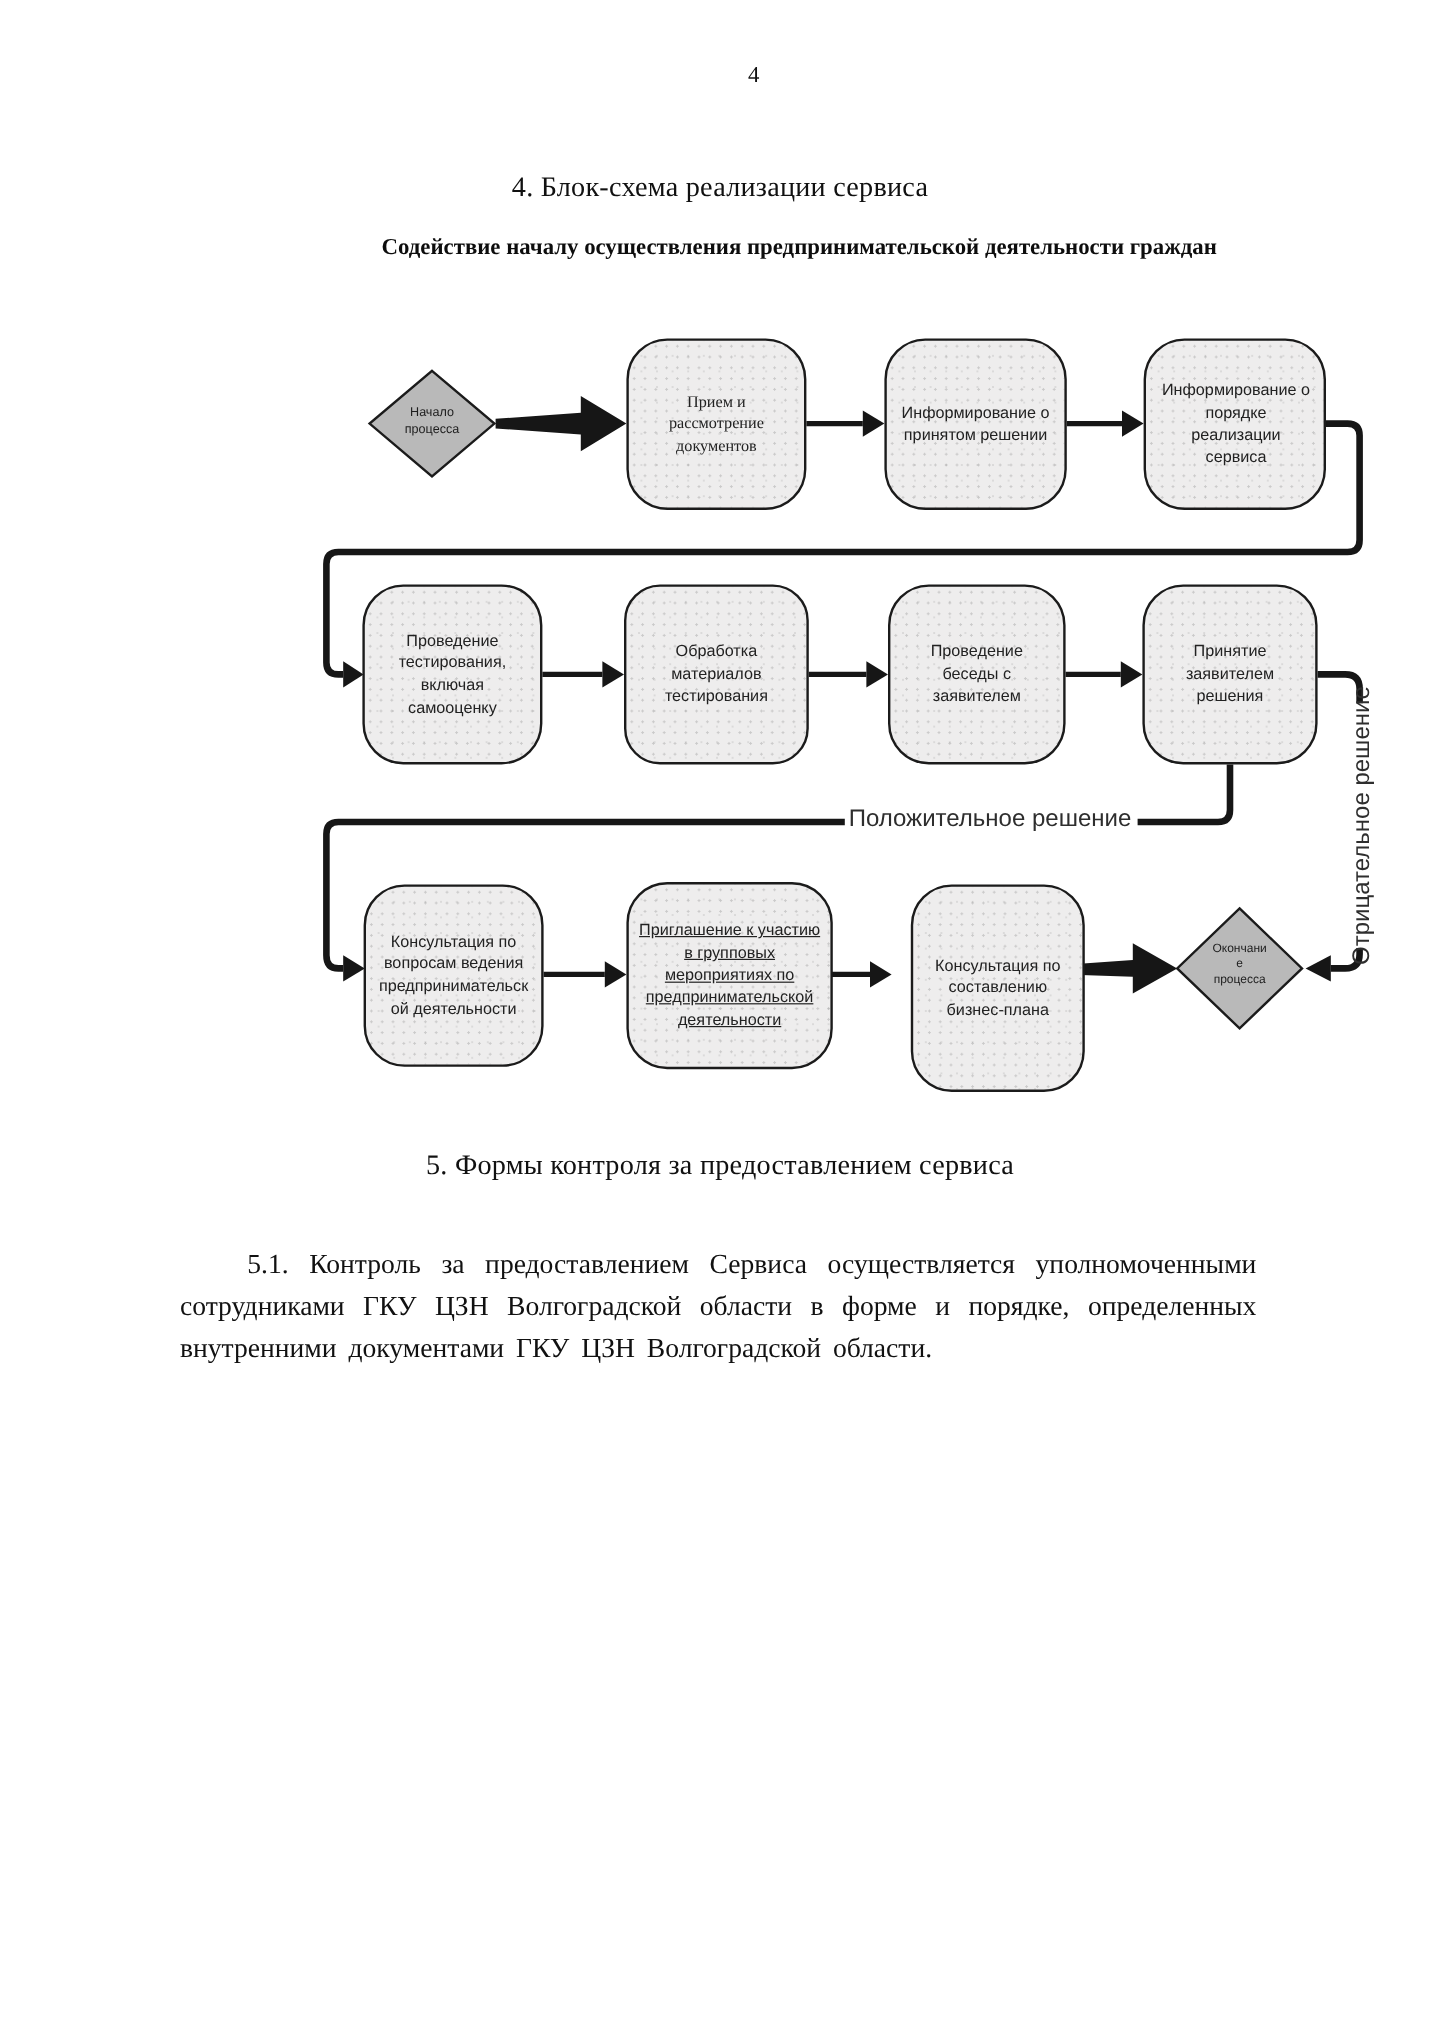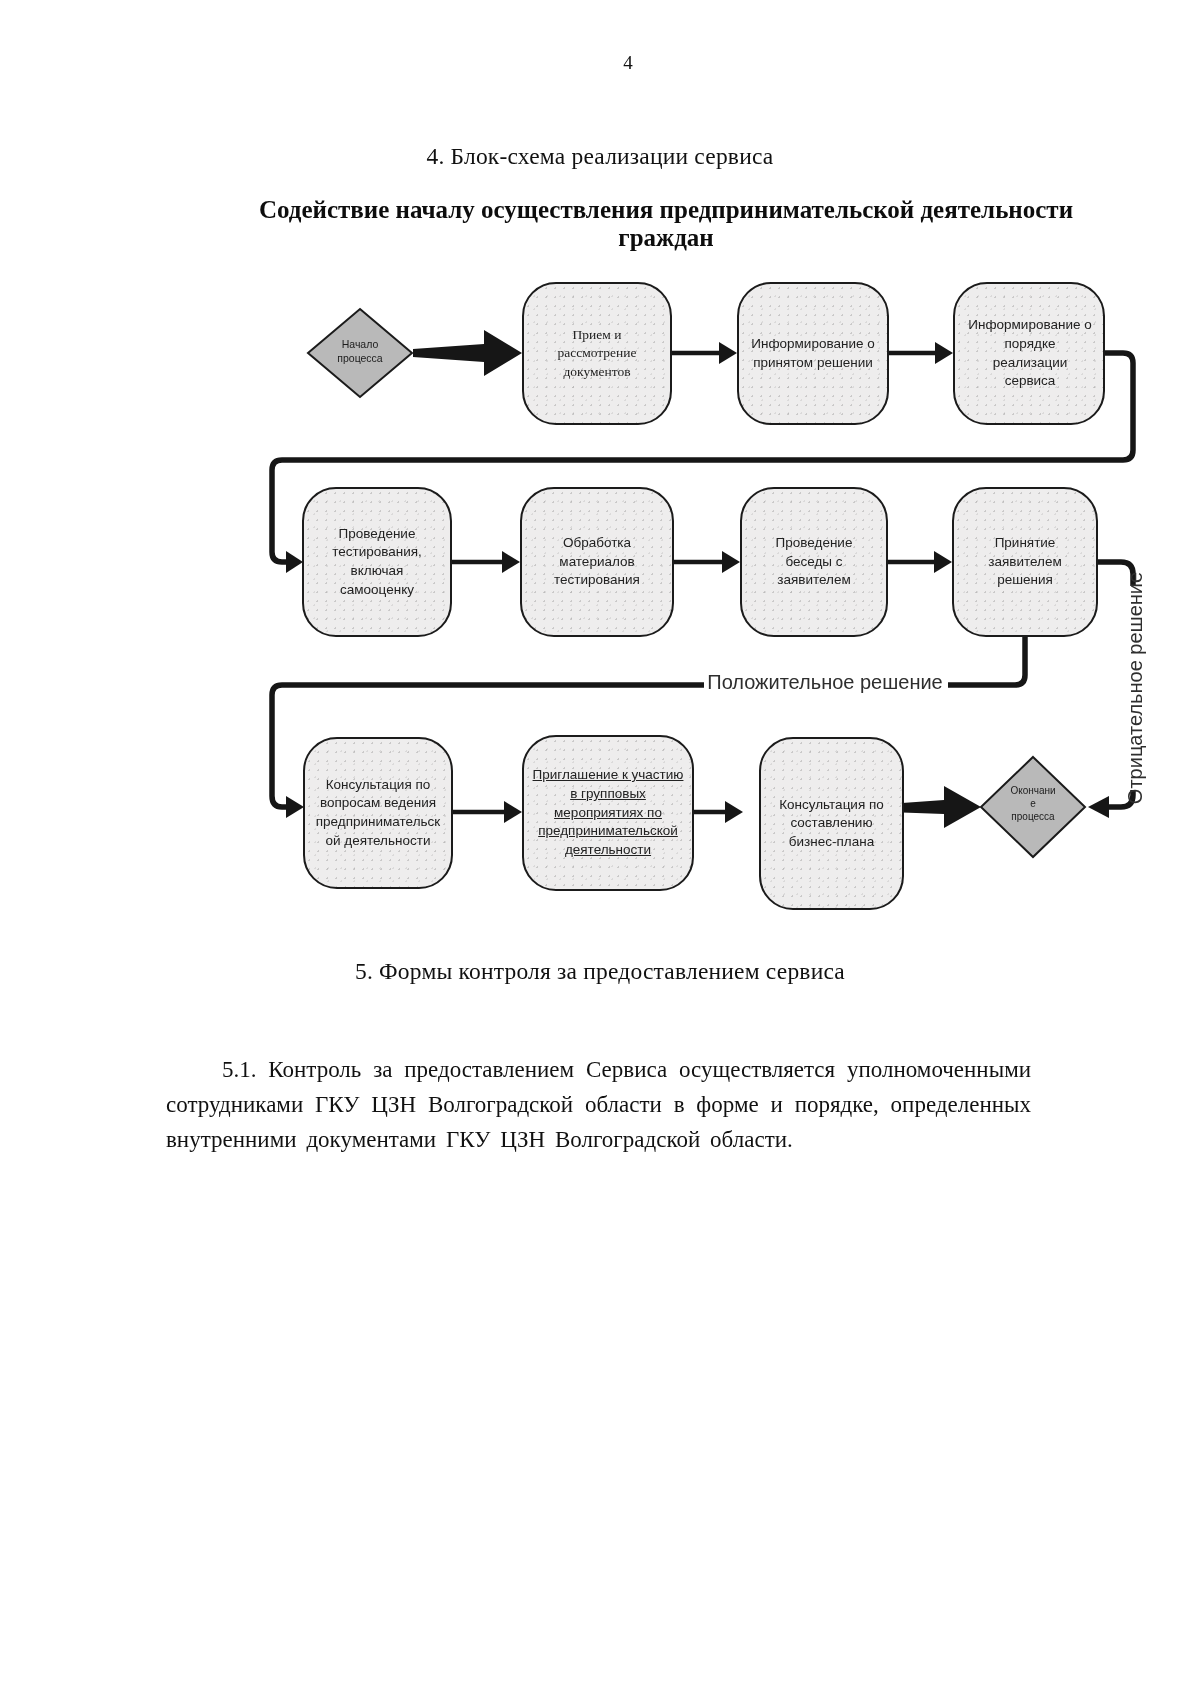--- a/index.html
+++ b/index.html
@@ -16,21 +16,21 @@
     position:absolute; left:0; width:100%; text-align:center;
     font-size:23.5px; letter-spacing:0.2px;
   }
   .h4 { top:121px;margin-top:22px; }
   .h5 { top:958px; }
 
   
   .chart { position:absolute; left:230px; top:196px; width:930px; height:706px; }
   .chart-title {
     position:absolute; top:0; left:0; width:930px; box-sizing:border-box; padding-right:58px;
-    text-align:center; font-weight:bold; font-size:25px; color:#0d0d0d;
+    text-align:center; font-weight:bold; font-size:19px; color:#0d0d0d;
     font-family:"Liberation Serif", serif;
   }
   .canvas { position:absolute; left:0; top:54px; width:930px; height:652px; }
   .wires { position:absolute; left:0; top:0; width:930px; height:652px; }
   .ln    { stroke:#161616; stroke-width:4.5; fill:none; }
   .thick { stroke-width:5.5; }
   .head  { fill:#161616; stroke:none; }
   .dshape{ fill:#b9b9b9; stroke:#1b1b1b; stroke-width:2; }
 
   .fc-box {
@@ -60,21 +60,21 @@
     white-space:nowrap;
   }
   .edge-label.pos { left:470px; top:421px; }
   .edge-label.neg { left:783px; top:424px; transform:rotate(-90deg); }
 
   
   .body-text {
     position:absolute; left:150px; top:1036px; width:897px;
     font-size:23px; line-height:35px; text-align:justify; word-spacing:0.18em;
   }
-  .body-text p { margin:16px; text-indent:56px; }
+  .body-text p { margin:0; text-indent:56px; }
 </style>
 </head>
 <body>
 
 <div class="page">
 
   <div class="page-number">4</div>
   <div class="h-main h4">4. Блок-схема реализации сервиса</div>
 
   <div class="chart">
@@ -123,21 +123,21 @@
         <div>Окончани</div>
         <div>е</div>
         <div>процесса</div>
       </div>
 
       <div class="fc-box" style="left:292px; top:32px; width:150px; height:143px;font-family:Liberation Serif, serif;">Прием и рассмотрение документов</div>
       <div class="fc-box" style="left:507px; top:32px; width:152px; height:143px;">Информирование о принятом решении</div>
       <div class="fc-box" style="left:723px; top:32px; width:152px; height:143px;padding-left:12px;">Информирование о порядке реализации сервиса</div>
 
       <div class="fc-box" style="left:72px;  top:237px; width:150px; height:150px;">Проведение тестирования, включая самооценку</div>
-      <div class="fc-box" style="left:290px; top:237px; width:154px; height:150px;">Обработка материалов тестирования</div>
+      <div class="fc-box" style="left:290px; top:237px; width:154px; height:150px;border-radius:30px;">Обработка материалов тестирования</div>
       <div class="fc-box" style="left:722px; top:237px; width:146px; height:150px;">Принятие заявителем решения</div>
       <div class="fc-box" style="left:510px; top:237px; width:148px; height:150px;">Проведение беседы с заявителем</div>
 
       <div class="fc-box" style="left:73px;  top:487px; width:150px; height:152px;">Консультация по вопросам ведения предпринимательской деятельности</div>
       <div class="fc-box" style="left:292px; top:485px; width:172px; height:156px; padding:6px 4px;text-decoration:underline;">Приглашение к участию в групповых мероприятиях по предпринимательской деятельности</div>
       <div class="fc-box" style="left:529px; top:487px; width:145px; height:173px;">Консультация по составлению бизнес-плана</div>
 
       <div class="edge-label pos">Положительное решение</div>
       <div class="edge-label neg">Отрицательное решение</div>
     </div>

